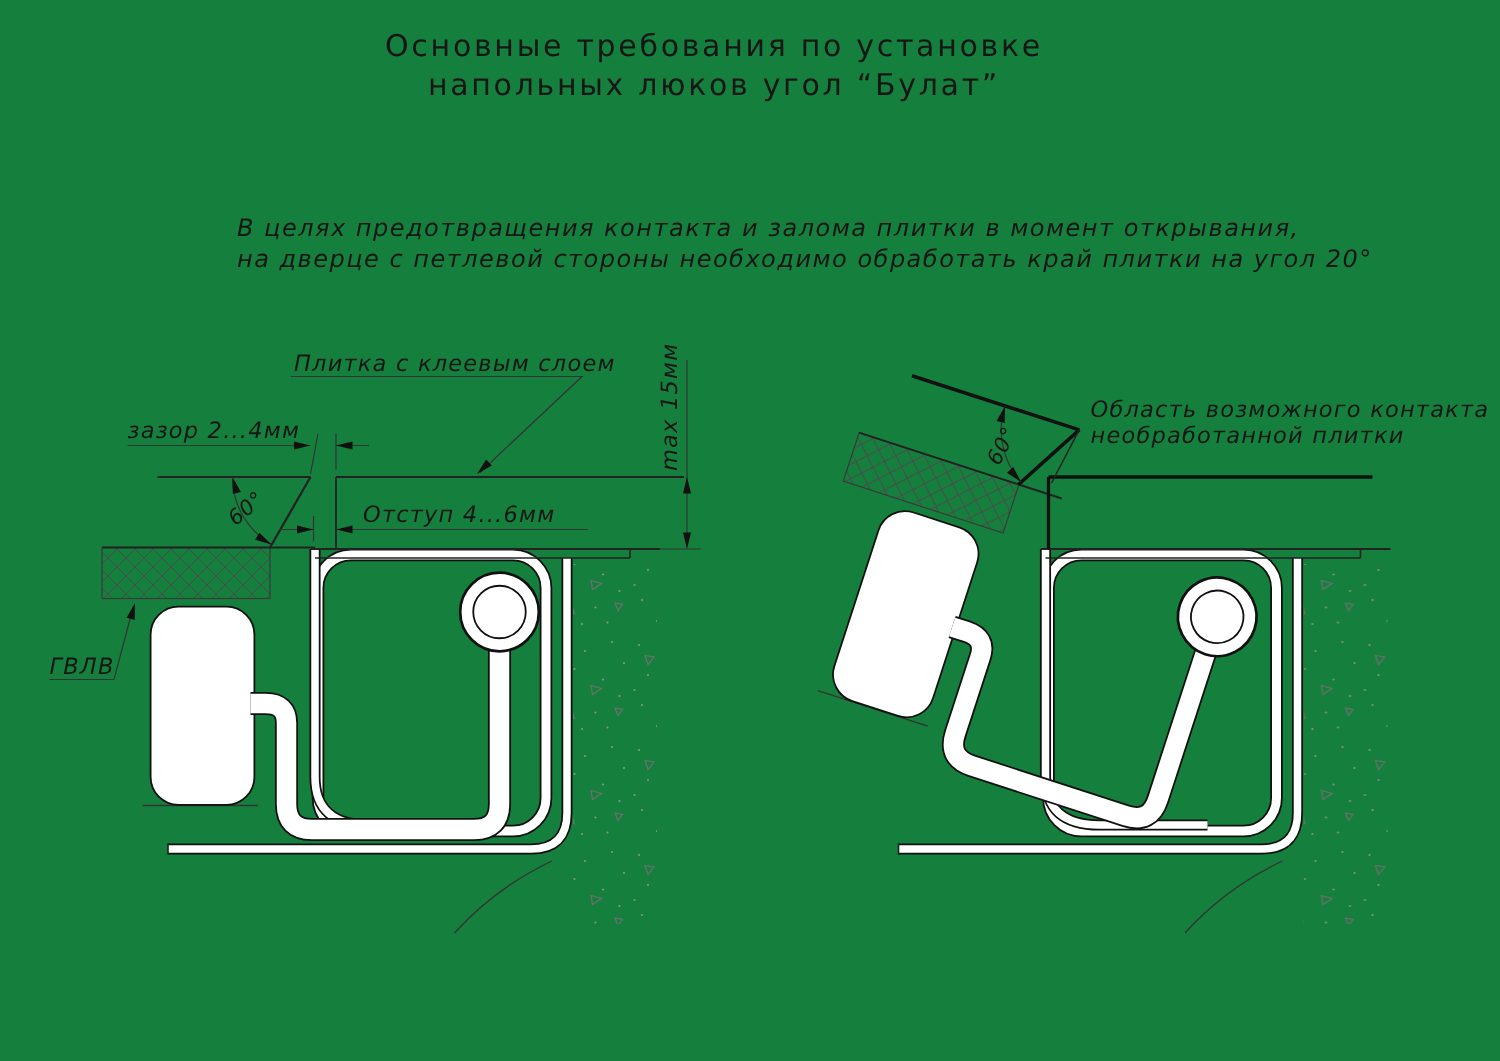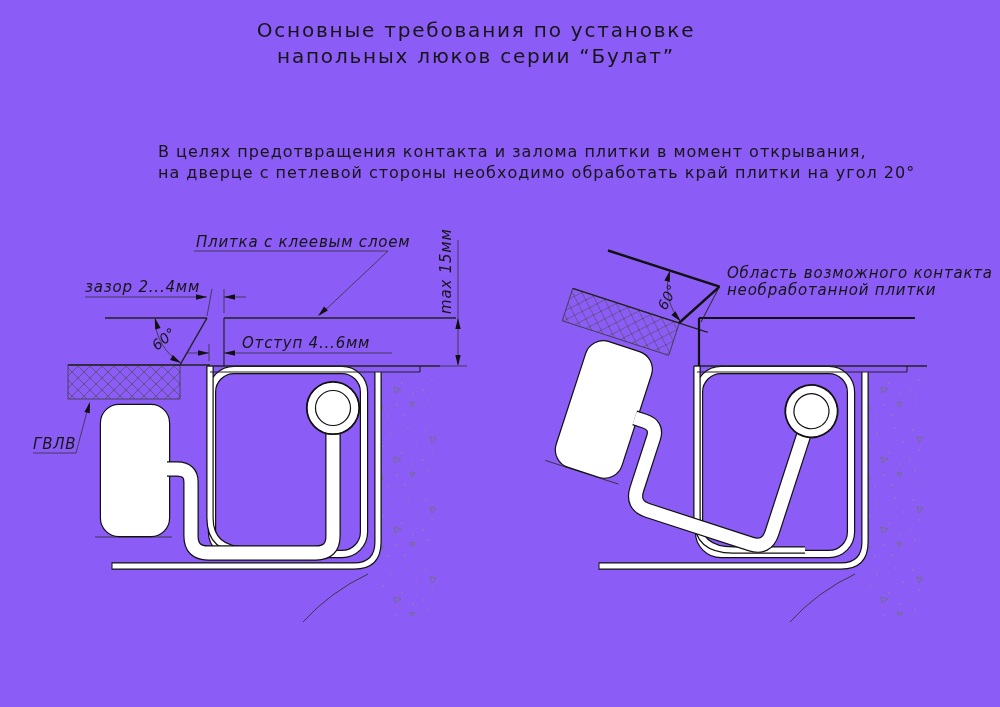--- a/index.html
+++ b/index.html
@@ -1,33 +1,33 @@
 <!DOCTYPE html>
 <html><head>
 <meta charset="utf-8">
 <style>
   html,body{margin:0;padding:0;background:#fff;}
-  #stage{position:relative;width:1000px;height:707px;background:#8b5cf6;overflow:hidden;
+  #stage{position:relative;width:1000px;height:707px;background:#15803d;overflow:hidden;
          font-family:"DejaVu Sans", sans-serif;color:#1a1a1a;}
   #title{position:absolute;left:0;top:17px;width:952px;text-align:center;
          font-size:20px;line-height:26px;letter-spacing:1.8px;color:#161616;}
-  #note{position:absolute;left:158px;top:141px;font-size:16px;
+  #note{position:absolute;left:158px;top:141px;font-style:italic;font-size:16px;
         line-height:21px;letter-spacing:1.0px;color:#161616;}
   svg{position:absolute;left:0;top:0;}
   .lbl{font-style:italic;font-size:15px;letter-spacing:0.8px;fill:#161616;}
   .lbl-sm{font-style:italic;font-size:14px;letter-spacing:0.5px;fill:#161616;}
 </style>
 </head>
 <body>
 
 <div id="stage">
 
   <div id="title">
     <div>Основные требования по установке</div>
-    <div>напольных люков серии “Булат”</div>
+    <div>напольных люков угол “Булат”</div>
   </div>
 
   <div id="note">
     <div>В целях предотвращения контакта и залома плитки в момент открывания,</div>
     <div>на дверце с петлевой стороны необходимо обработать край плитки на угол 20°</div>
   </div>
 
   <svg width="1000" height="707" viewBox="0 0 1000 707">
     <defs>
 

